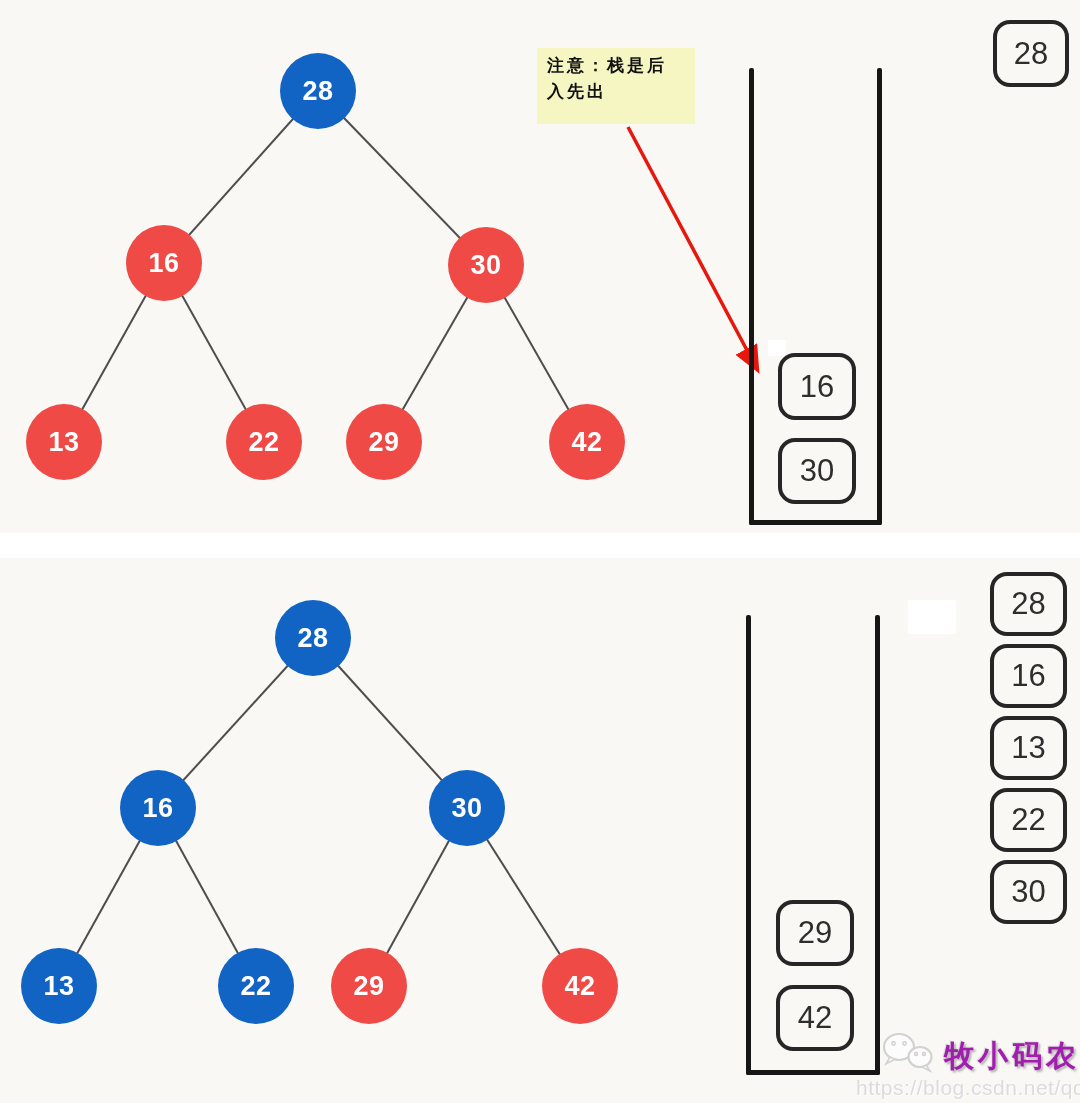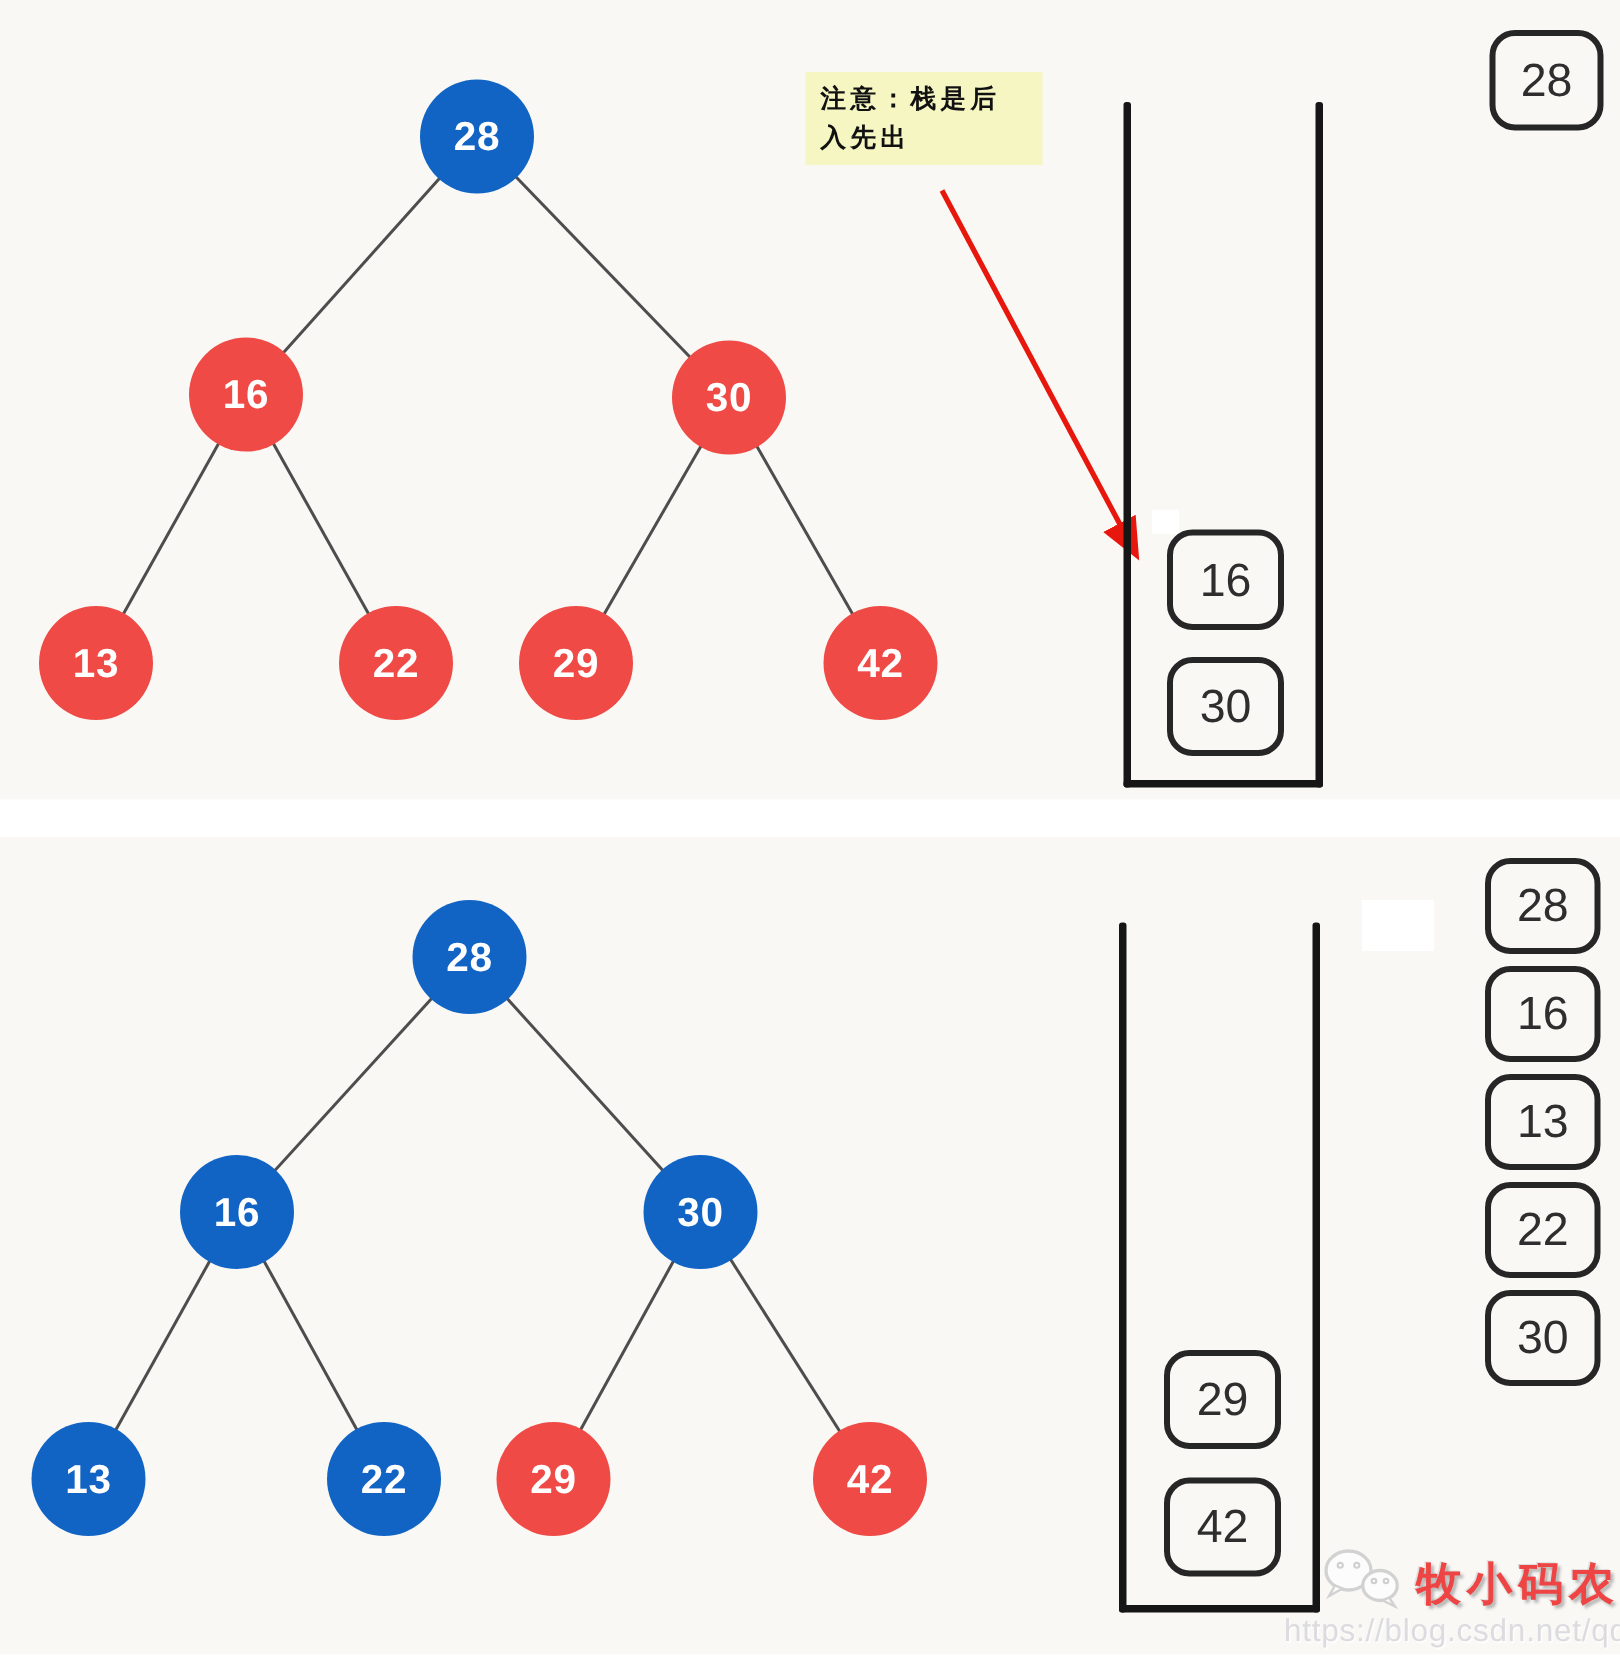--- a/index.html
+++ b/index.html
@@ -6,23 +6,23 @@
   body{font-family:"Liberation Sans", sans-serif; background:#ffffff;}
   #page{position:relative;width:1080px;height:1103px;background:#ffffff;overflow:hidden;}
   .panel{position:absolute;left:0;width:1080px;background:#f9f8f5;}
   #panel-top{top:0;height:533px;}
   #separator{position:absolute;left:0;top:533px;width:1080px;height:25px;background:#ffffff;}
   #panel-bottom{top:558px;height:545px;}
   .edges{position:absolute;left:0;top:0;pointer-events:none;}
   .node{position:absolute;width:76px;height:76px;border-radius:50%;display:flex;align-items:center;justify-content:center;color:#ffffff;font-weight:bold;font-size:27px;letter-spacing:0.5px;}
   .wall{position:absolute;background:#161616;border-radius:2px;}
   .slot{position:absolute;border:4px solid #262626;border-radius:17px;display:flex;align-items:center;justify-content:center;font-size:31px;color:#2e2e2e;box-sizing:border-box;}
-  .note{position:absolute;left:537px;top:48px;width:158px;height:62px;padding:5px 10px;box-sizing:border-box;color:#111111;font-weight:bold;font-size:17px;line-height:26px;letter-spacing:3px;}
+  .note{position:absolute;left:537px;top:48px;width:158px;height:76px;padding:5px 10px;box-sizing:border-box;color:#111111;font-weight:bold;font-size:17px;line-height:26px;letter-spacing:3px;}
   .white-patch{position:absolute;background:#ffffff;}
-  .wm-name{position:absolute;font-size:30px;font-weight:700;letter-spacing:4px;color:#ef4444;text-shadow:2px 2px 2px rgba(130,130,130,0.55), -1px -1px 0 rgba(175,175,175,0.35);}
+  .wm-name{position:absolute;font-size:30px;font-weight:700;letter-spacing:4px;color:#a21caf;text-shadow:2px 2px 2px rgba(130,130,130,0.55), -1px -1px 0 rgba(175,175,175,0.35);}
   .wm-url{position:absolute;font-size:21px;letter-spacing:0.5px;color:#dcdce0;text-shadow:1px 1px 1px rgba(255,255,255,0.8);}
   .arrow-svg{position:absolute;left:0;top:0;pointer-events:none;}
 </style>
 </head>
 <body>
 
 <div id="page">
 
   <div class="panel" id="panel-top">
 

